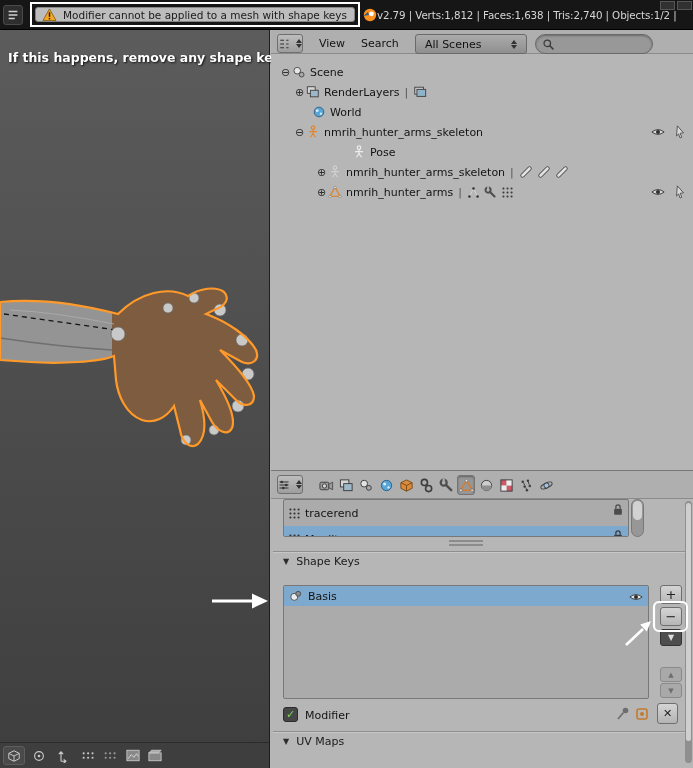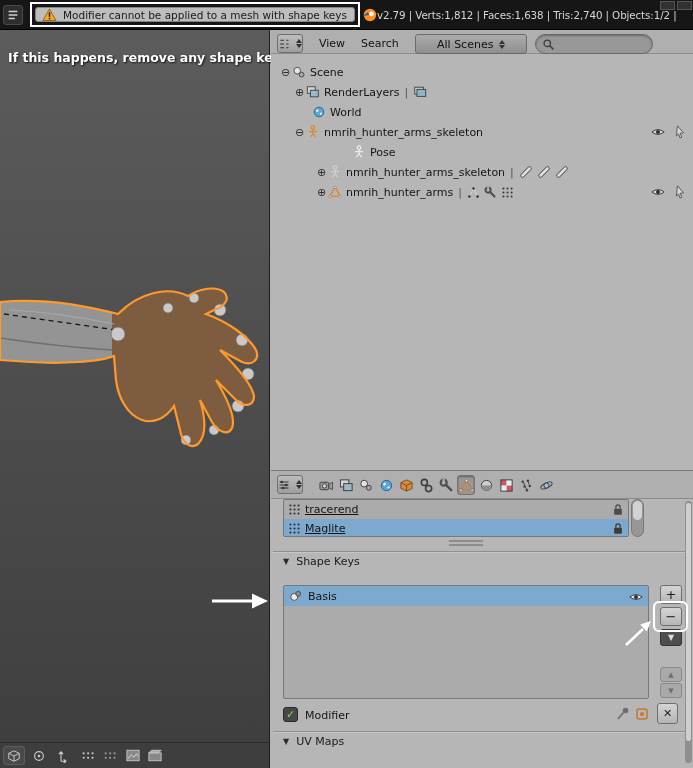--- a/index.html
+++ b/index.html
@@ -26,21 +26,21 @@
   .arm-svg { position:absolute; left:0; top:248px; }
   .vp-footer { position:absolute; left:0; bottom:0; width:100%; height:26px; background:#3e3e3e; border-top:1px solid #2b2b2b; display:flex; align-items:center; gap:5px; padding:0 3px; }
   .f-btn { width:22px; height:19px; background:#4a4a4a; border:1px solid #5e5e5e; border-radius:3px; display:flex; align-items:center; justify-content:center; }
   .f-ic { width:17px; height:17px; display:flex; align-items:center; justify-content:center; }
 
   
   .outliner { position:absolute; left:271px; top:30px; width:422px; height:440px; background:#b6b6b6; }
   .ol-header { position:absolute; left:0; top:0; width:100%; height:24px; background:#afafaf; border-bottom:1px solid #8b8b8b; }
   .editor-btn { position:absolute; width:26px; height:19px; background:linear-gradient(#bdbdbd,#9e9e9e); border:1px solid #6f6f6f; border-radius:3px; display:flex; align-items:center; justify-content:center; gap:2px; }
   .menu-label { position:absolute; top:7px; color:#121212; cursor:default; }
-  .dropdown { position:absolute; left:144px; top:4px; width:112px; height:20px; background:linear-gradient(#ababab,#8f8f8f); border:1px solid #6a6a6a; border-radius:3px; display:flex; align-items:center; padding:0 21px; color:#111; }
+  .dropdown { position:absolute; left:144px; top:4px; width:112px; height:20px; background:linear-gradient(#ababab,#8f8f8f); border:1px solid #6a6a6a; border-radius:3px; display:flex; align-items:center; padding:0 9px; color:#111; }
   .dd-arrows { margin-left:auto; display:flex; flex-direction:column; gap:1px; }
   .dd-arrows i { width:0; height:0; border-left:3.5px solid transparent; border-right:3.5px solid transparent; }
   .dd-arrows .up { border-bottom:4px solid #333; }
   .dd-arrows .dn { border-top:4px solid #333; }
   .searchbox { position:absolute; left:264px; top:4px; width:118px; height:20px; background:#989898; border:1px solid #6a6a6a; border-radius:10px; box-shadow:inset 0 1px 2px rgba(0,0,0,0.3); display:flex; align-items:center; padding:0 6px; }
   .tree { position:absolute; left:0; top:28px; right:0; bottom:0; padding-top:4px; }
   .trow { position:relative; height:20px; display:flex; align-items:center; color:#141414; }
   .disc { width:13px; text-align:center; color:#2e2e2e; font-size:11px; }
   .tspacer { width:13px; }
   .tic { margin-right:4px; flex:none; }
@@ -49,21 +49,21 @@
   .row-right { position:absolute; right:6px; top:3px; display:flex; gap:8px; }
 
   
   .props { position:absolute; left:271px; top:470px; width:422px; height:298px; background:#b6b6b6; border-top:1px solid #777; }
   .pr-header { position:absolute; left:0; top:0; width:100%; height:28px; background:#afafaf; border-bottom:1px solid #8b8b8b; }
   .tabs { position:absolute; left:46px; top:4px; display:flex; gap:2px; }
   .tab { width:18px; height:20px; border-radius:3px; display:flex; align-items:center; justify-content:center; }
   .tab.active { background:#979797; border:1px solid #747474; box-shadow:inset 0 1px 2px rgba(0,0,0,0.35); }
 
   .vg-list { position:absolute; left:12px; top:28px; width:346px; height:38px; background:#ababab; border:1px solid #787878; border-radius:2px; overflow:hidden; }
-  .vg-row { position:relative; height:19px; display:flex; align-items:center; gap:4px; padding:0 4px; color:#141414;text-decoration:underline; }
+  .vg-row { position:relative; height:26px; display:flex; align-items:center; gap:4px; padding:0 4px; color:#141414; }
   .vg-row.selected { background:#7ea9ce; }
   .vg-lock { position:absolute; right:4px; top:3px; }
   .vg-scroll { position:absolute; left:360px; top:28px; width:13px; height:38px; background:#979797; border:1px solid #787878; border-radius:7px; }
   .vg-thumb { position:absolute; left:1px; top:1px; width:9px; height:19px; background:#d2d2d2; border-radius:5px; }
   .list-grip { position:absolute; left:178px; top:69px; width:34px; height:6px; border-top:2px solid #8c8c8c; border-bottom:2px solid #8c8c8c; }
 
   .panel-sep { position:absolute; left:2px; right:2px; height:1px; background:#8f8f8f; box-shadow:0 1px 0 #c6c6c6; }
   .panel-hdr { position:absolute; left:12px; display:flex; align-items:center; gap:7px; color:#1a1a1a; }
   .panel-tri { font-size:8px; color:#2c2c2c; }
 

